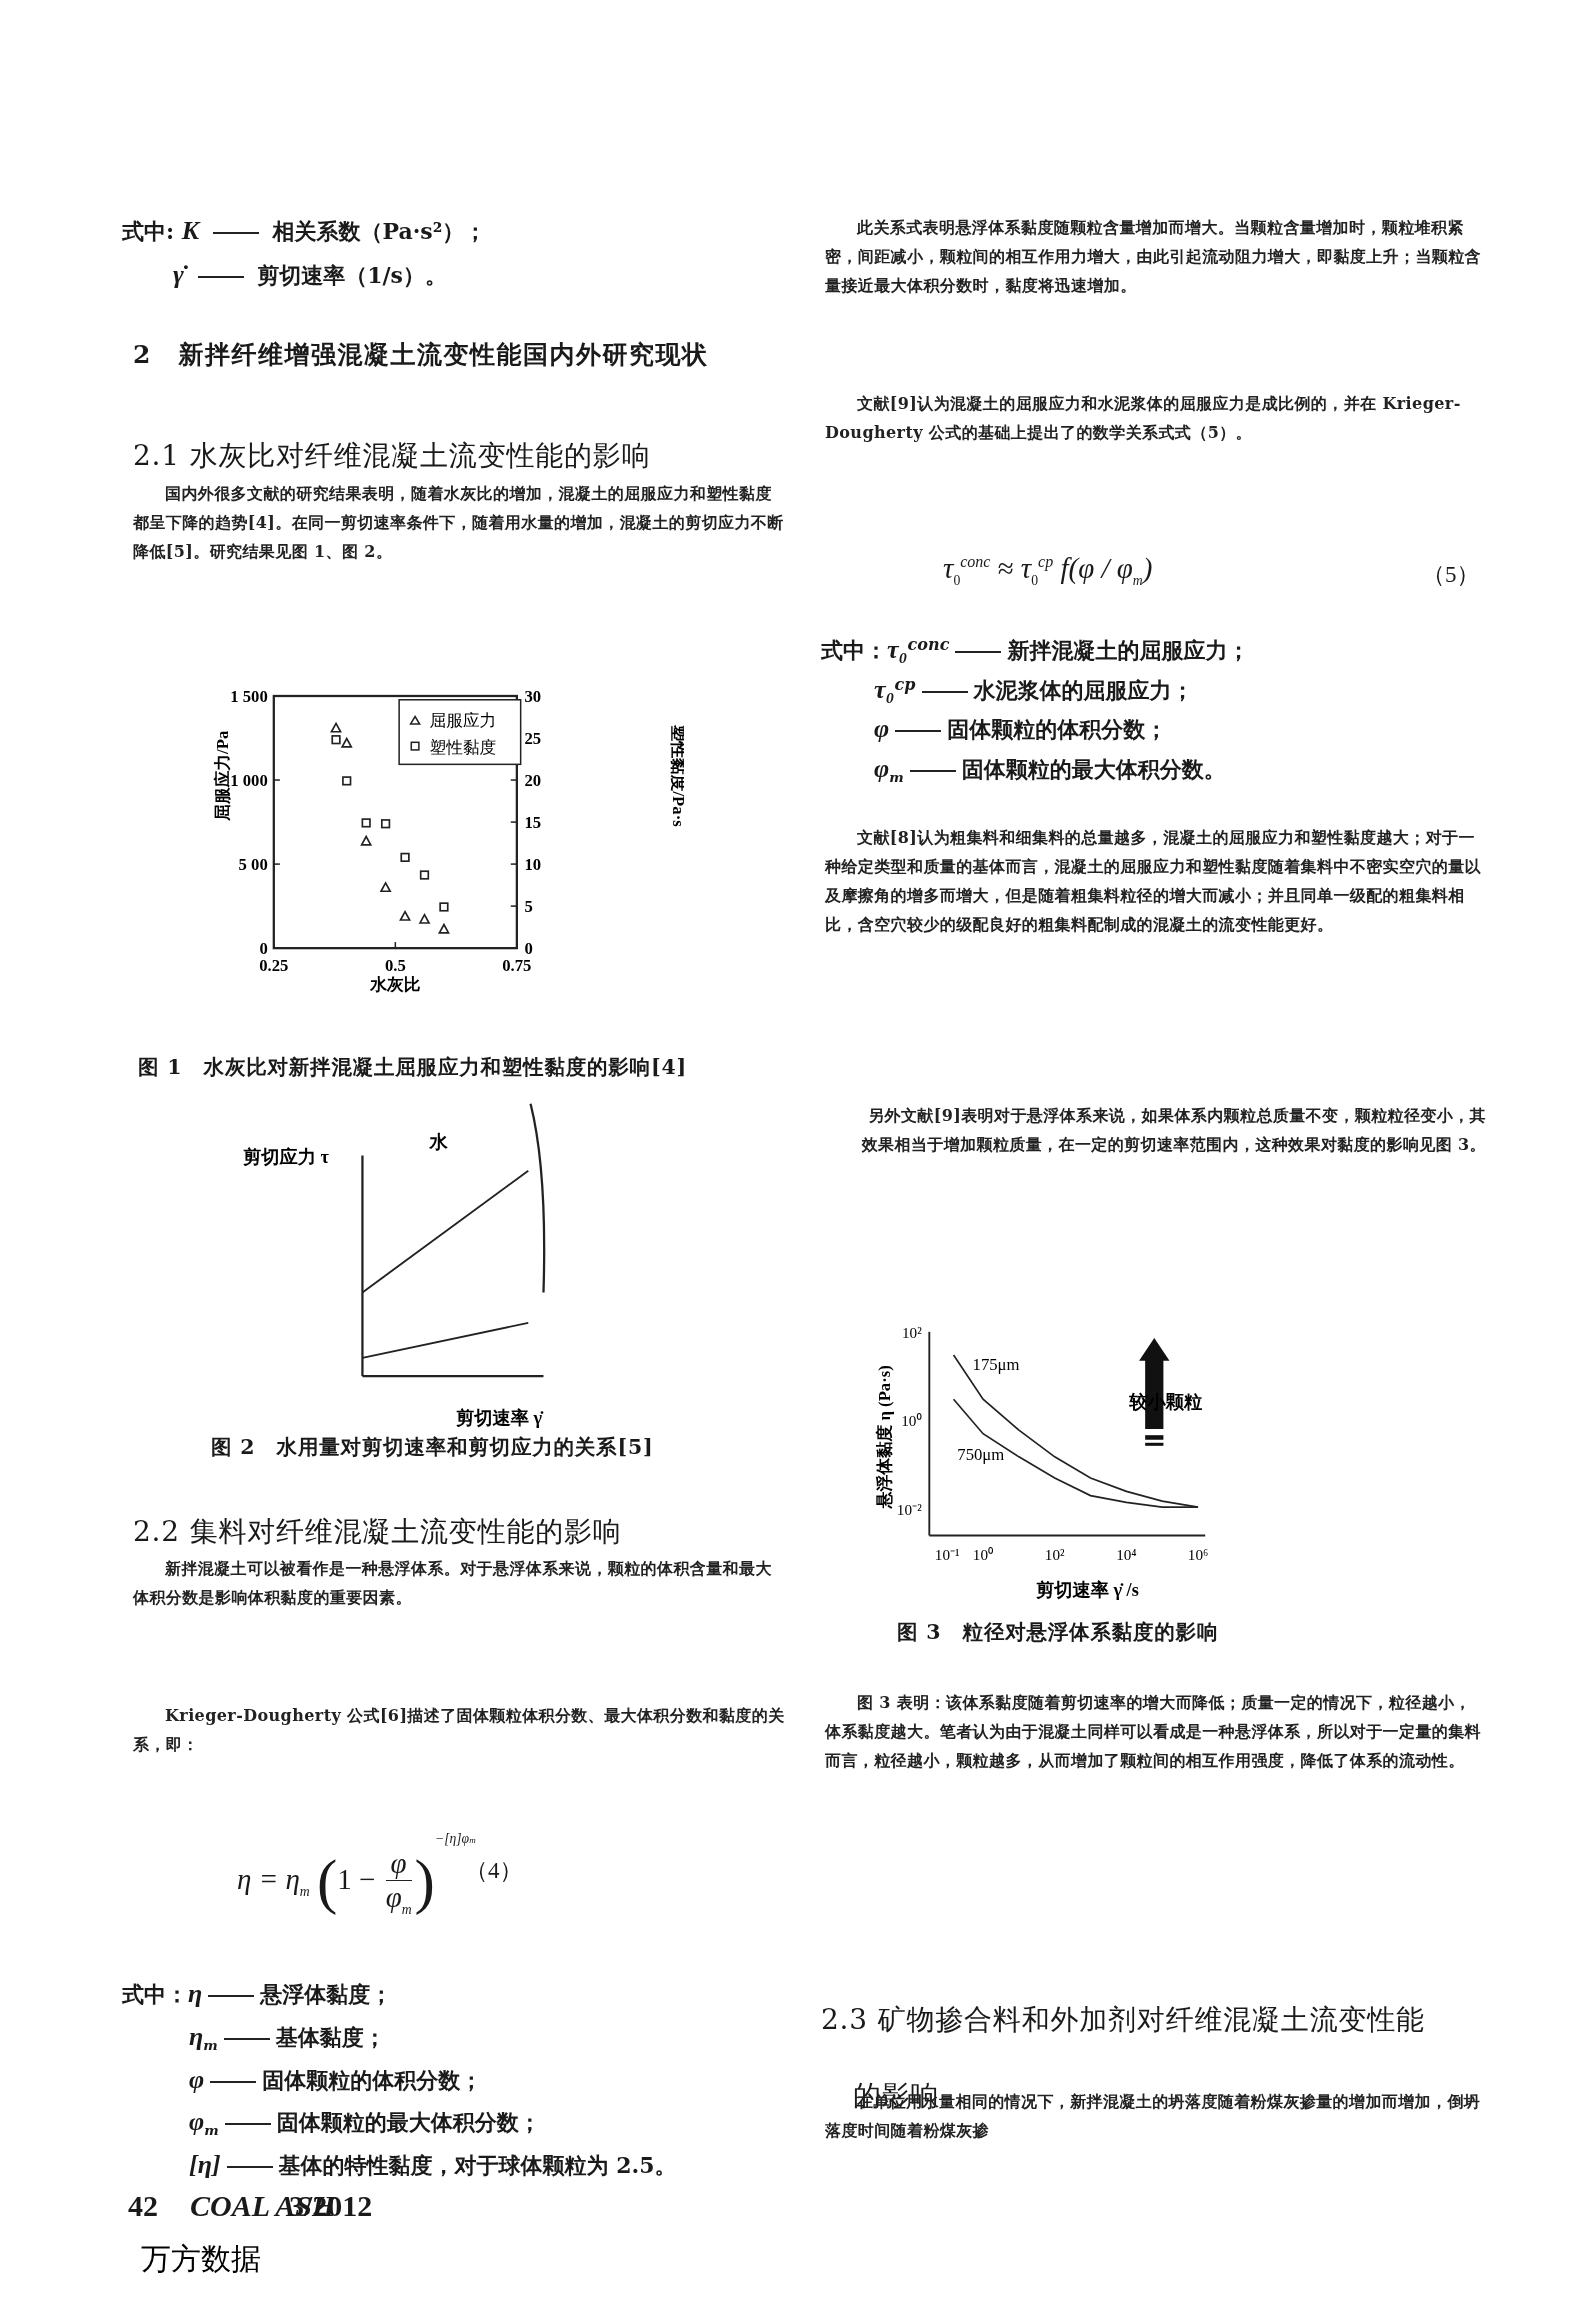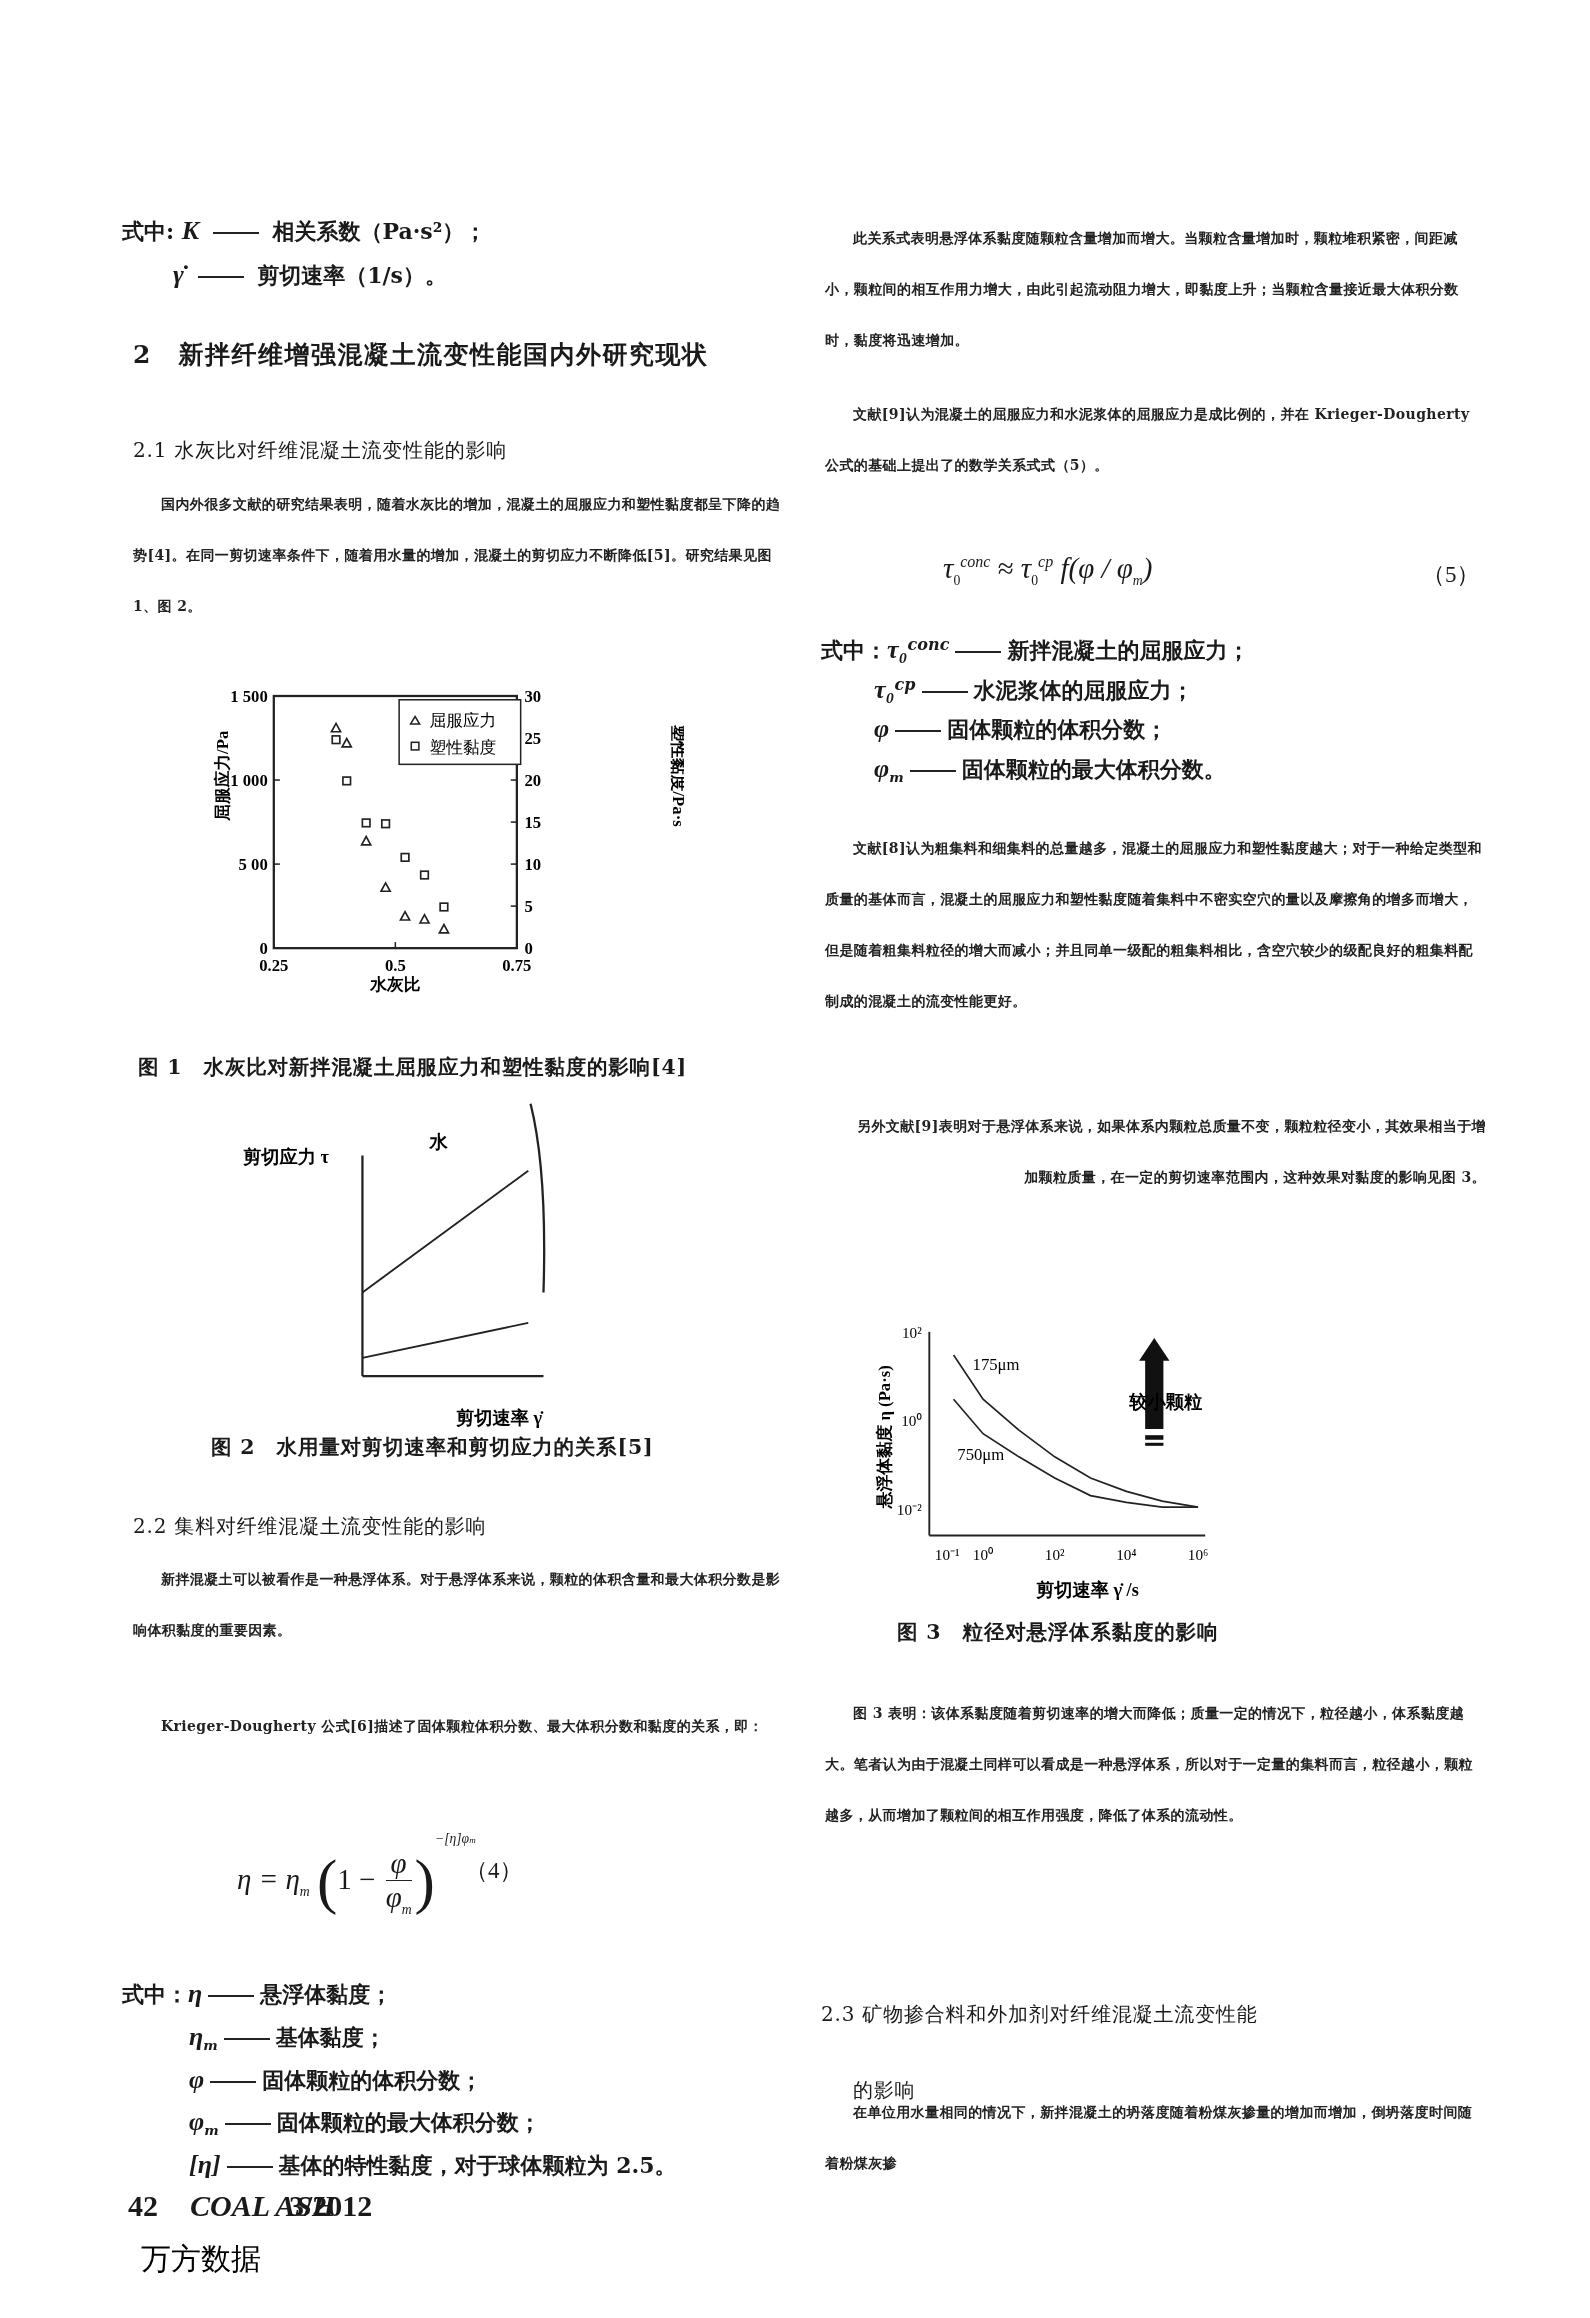--- a/index.html
+++ b/index.html
@@ -1,22 +1,22 @@
 <!DOCTYPE html>
 <html style="font-size:12px"><head>
 <meta charset="utf-8">
 <style>
   html, body { margin:0; padding:0; background:#ffffff; }
   body { width:1590px; height:2319px; position:relative; overflow:hidden;
          font-family:"DejaVu Serif","Liberation Serif",serif; color:#1a1a1a; }
   .abs { position:absolute; }
-  .p { font-size:14px; line-height:51px; letter-spacing:0.4px; margin:0; font-weight:bold; color:#222; }
+  .p { font-size:16px; line-height:29px; letter-spacing:0.4px; margin:0; font-weight:bold; color:#222; }
   .indent { text-indent:2em; }
   .h2 { font-size:25px; font-weight:bold; letter-spacing:1.5px; }
-  .h3 { font-size:20px; font-family:"DejaVu Serif",serif; letter-spacing:0.8px; }
+  .h3 { font-size:28px; font-family:"DejaVu Serif",serif; letter-spacing:0.8px; }
   .cap { font-size:20.5px; font-weight:bold; letter-spacing:0.8px; }
   .var { font-style:italic; font-family:"Liberation Serif",serif; font-size:26px; }
   .sup { font-size:16px; vertical-align:super; }
   .sub { font-size:13.7px; vertical-align:sub; font-style:italic; }
   .dash { display:inline-block; width:46px; border-top:2.3px solid #222; vertical-align:middle; margin:0 6px; }
   .defrow { position:absolute; font-size:22px; font-weight:bold; white-space:nowrap;margin-top:12px; }
   .eq { position:absolute; font-family:"Liberation Serif",serif; font-style:italic; font-size:29px; }
   .eqnum { position:absolute; font-size:23px; font-family:"Liberation Serif",serif; }
   svg text { font-family:"Liberation Serif",serif; }
   .footer { position:absolute; font-family:"Liberation Serif",serif; font-weight:bold; font-size:30px; }

